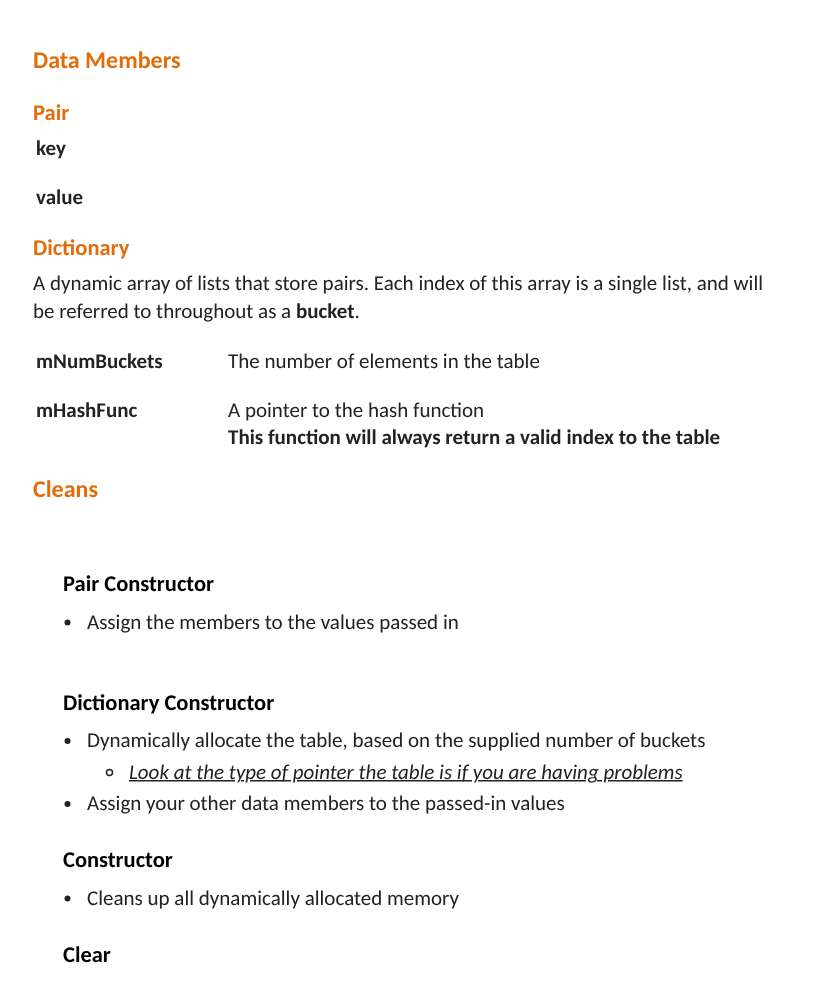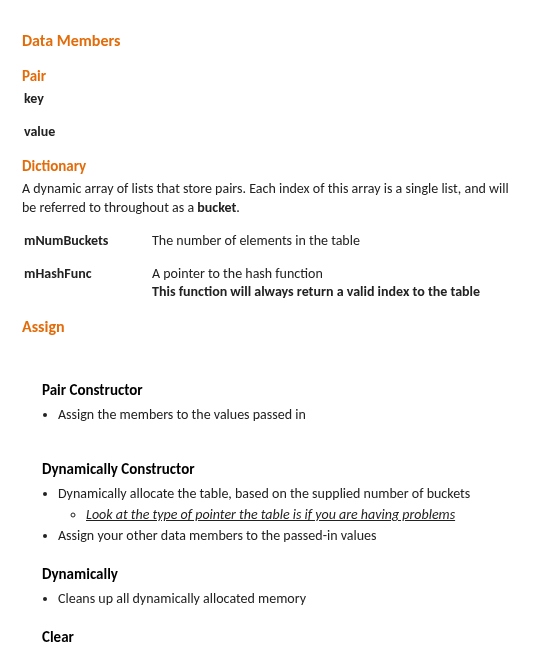--- a/index.html
+++ b/index.html
@@ -95,42 +95,42 @@
 </div>
 
 <div class="member-row">
   <div class="mname">mHashFunc</div>
   <div class="mdesc">
     <div>A pointer to the hash function</div>
     <div class="b">This function will always return a valid index to the table</div>
   </div>
 </div>
 
-<h2>Assign</h2>
+<h2>Cleans</h2>
 
 <div class="spacer"></div>
 
 <h3 class="black">Pair Constructor</h3>
 <ul class="lvl1">
   <li>Assign the members to the values passed in</li>
 </ul>
 
 <div class="spacer"></div>
 
-<h3 class="black">Dynamically Constructor</h3>
+<h3 class="black">Dictionary Constructor</h3>
 <ul class="lvl1">
   <li>
     <span>Dynamically allocate the table, based on the supplied number of buckets</span>
     <ul class="lvl2">
       <li class="i">Look at the type of pointer the table is if you are having problems</li>
     </ul>
   </li>
   <li>Assign your other data members to the passed-in values</li>
 </ul>
 
-<h3 class="black">Dynamically</h3>
+<h3 class="black">Constructor</h3>
 <ul class="lvl1">
   <li>
     <span>Cleans up all dynamically allocated memory</span>
   </li>
 </ul>
 
 <h3 class="black">Clear</h3>
 
 </body></html>

